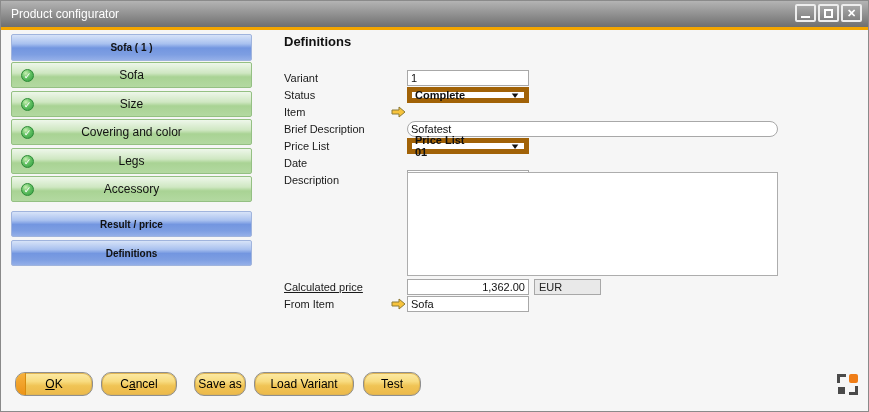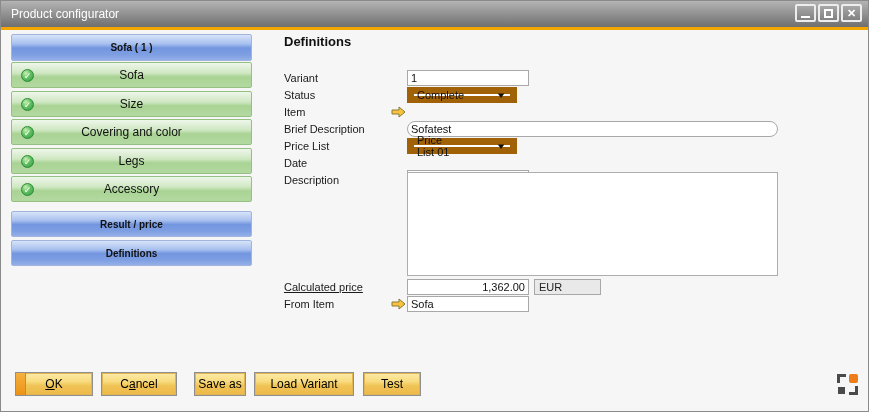--- a/index.html
+++ b/index.html
@@ -48,42 +48,43 @@
   
   .form-title { position:absolute; left:283px; top:4px; font-size:13px; font-weight:bold; color:#111; }
   .f-label { position:absolute; left:283px; height:16px; line-height:16px; font-size:11px; color:#1a1a1a; white-space:nowrap; }
   .f-input {
     position:absolute; left:406px; width:122px; height:16px;
     border:1px solid #a8a8a8; background:#fff; padding:0 3px;
     font-family:"Liberation Sans", sans-serif; font-size:11px; color:#111;
   }
   .f-wide { width:371px; }
   .f-select {
-    position:absolute; left:406px; width:110px; height:16px;
-    border:7px solid #a16207; background:#fff; padding:0 3px;
+    position:absolute; left:406px; width:122px; height:16px;
+    border:5px solid #a16207; background:#fff; padding:0 3px;
     font-size:11px; color:#111; display:flex; align-items:center; justify-content:space-between;
     cursor:default;
+    font-weight:bold;
   }
   .dd-arrow { font-size:8px; color:#111; transform:scaleX(1.4); margin-right:2px; }
   .f-textarea {
     position:absolute; left:406px; top:142px; width:371px; height:104px;
     border:1px solid #adadad; background:#fff; resize:none;
     font-family:"Liberation Sans", sans-serif; font-size:11px; padding:2px 3px;
   }
   .currency-box {
     position:absolute; left:533px; width:67px; height:16px;
     border:1px solid #a8a8a8; background:#e9e9e9; font-size:11px; color:#222;
     line-height:14px; padding:0 4px;
   }
   .num { text-align:right; }
   .arrow-wrap { position:absolute; left:390px; width:15px; height:16px; display:flex; align-items:center; cursor:pointer; }
   
   .gold-btn {
     position:absolute; top:342px; height:24px; overflow:hidden;
-    border:1px solid #8f8f8f; border-radius:0;
+    border:1px solid #8f8f8f; border-radius:10px;
     background:linear-gradient(180deg,#fceaa6 0%,#f8dc80 38%,#f0c455 58%,#edb94a 100%);
     box-shadow:inset 0 0 0 1px #e0b654;
     font-family:"Liberation Sans", sans-serif; font-size:12px; color:#000;
     display:flex; align-items:center; justify-content:center; cursor:pointer;
   }
   .default-stripe {
     position:absolute; left:0; top:0; bottom:0; width:10px;
     background:linear-gradient(180deg,#f6b13d 0%,#ec9317 100%);
     border-right:1px solid #d78c10;
   }

